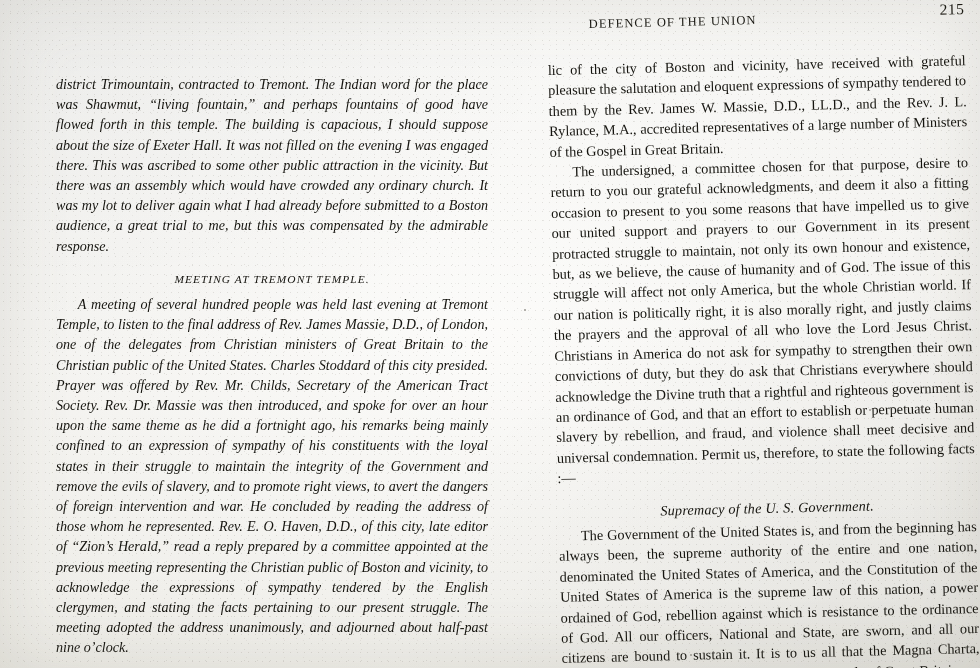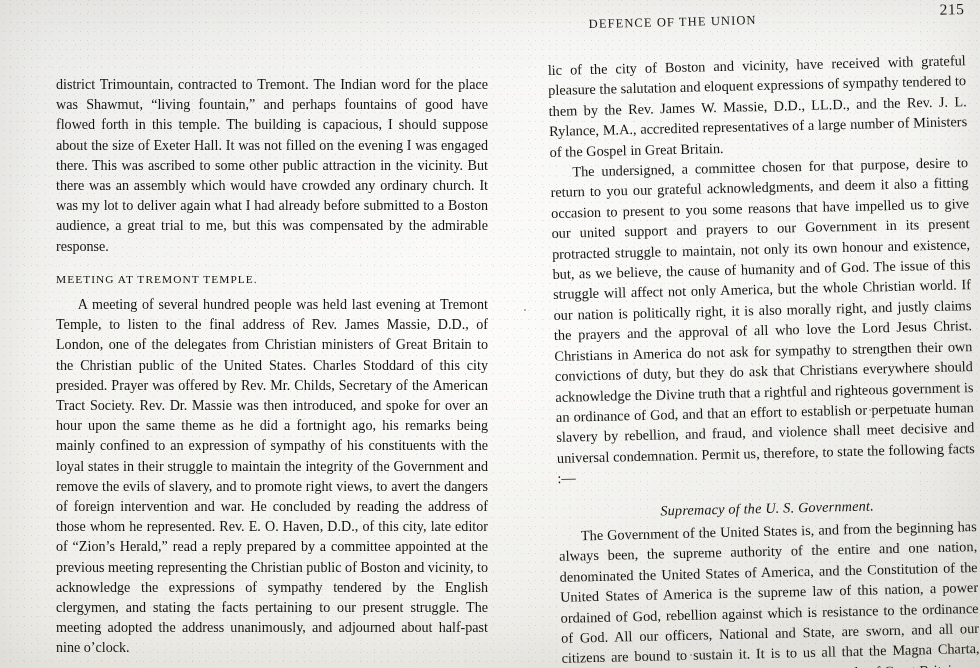--- a/index.html
+++ b/index.html
@@ -96,31 +96,32 @@
     position: absolute;
     left: 0;
     right: 0;
     font-size: 14.1px;
     line-height: 20.2px;
     text-align: justify;
     text-justify: inter-word;
     -webkit-hyphens: none;
     hyphens: none;
   }
-  .col-left  .body { top: 74px; }
+  .col-left  .body { top: 74px; font-style: italic; }
   .col-right .body { top: 60px; font-size: 14.3px; line-height: 20.4px; }
 
   .para { margin: 0; }
   .para + .para { text-indent: 1.55em; }
   .para.cont { text-indent: 0; }
   .para.indent { text-indent: 1.55em; }
 
   
   .xhead {
     margin: 13px 0 5px;
+    text-align: center;
     font-variant: small-caps;
     font-size: 11.4px;
     letter-spacing: 1.05px;
     text-indent: 0;
   }
 
   
   .subhead {
     margin: 14px 0 3px;
     text-align: center;

